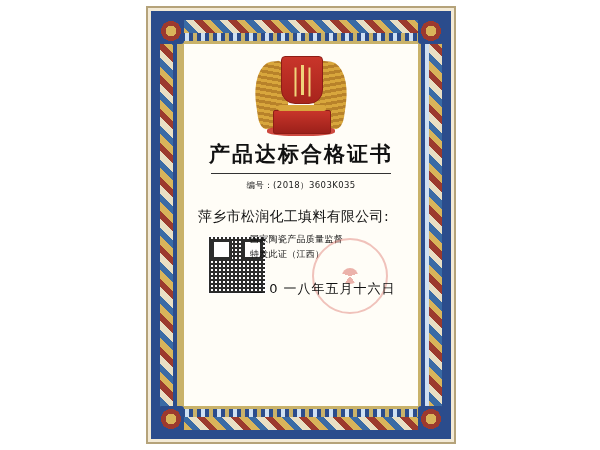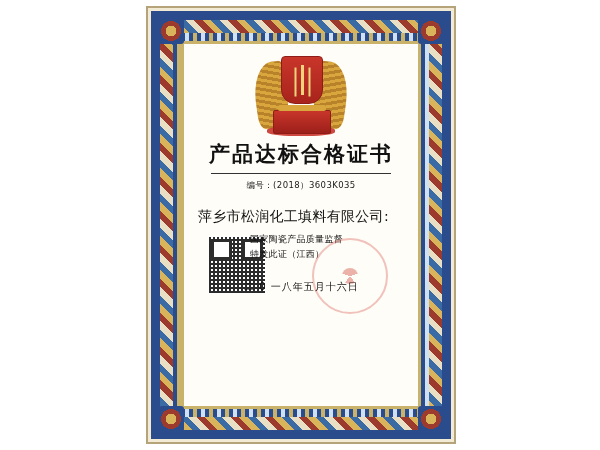--- a/index.html
+++ b/index.html
@@ -259,24 +259,24 @@
     top: 0;
     width: 150px;
     text-align: left;
     font-size: 9px;
     line-height: 15px;
     color: #111;
     letter-spacing: 0.3px;
   }
   .issue-date {
     position: absolute;
-    right: 12px;
+    right: 6px;
     top: 48px;
     width: 150px;
-    font-size: 10px;
+    font-size: 13px;
     color: #111;
     letter-spacing: 1px;
   }
   .seal {
     position: absolute;
     right: 18px;
     top: 6px;
     width: 72px;
     height: 72px;
     border: 2px solid rgba(200, 40, 30, 0.55);

